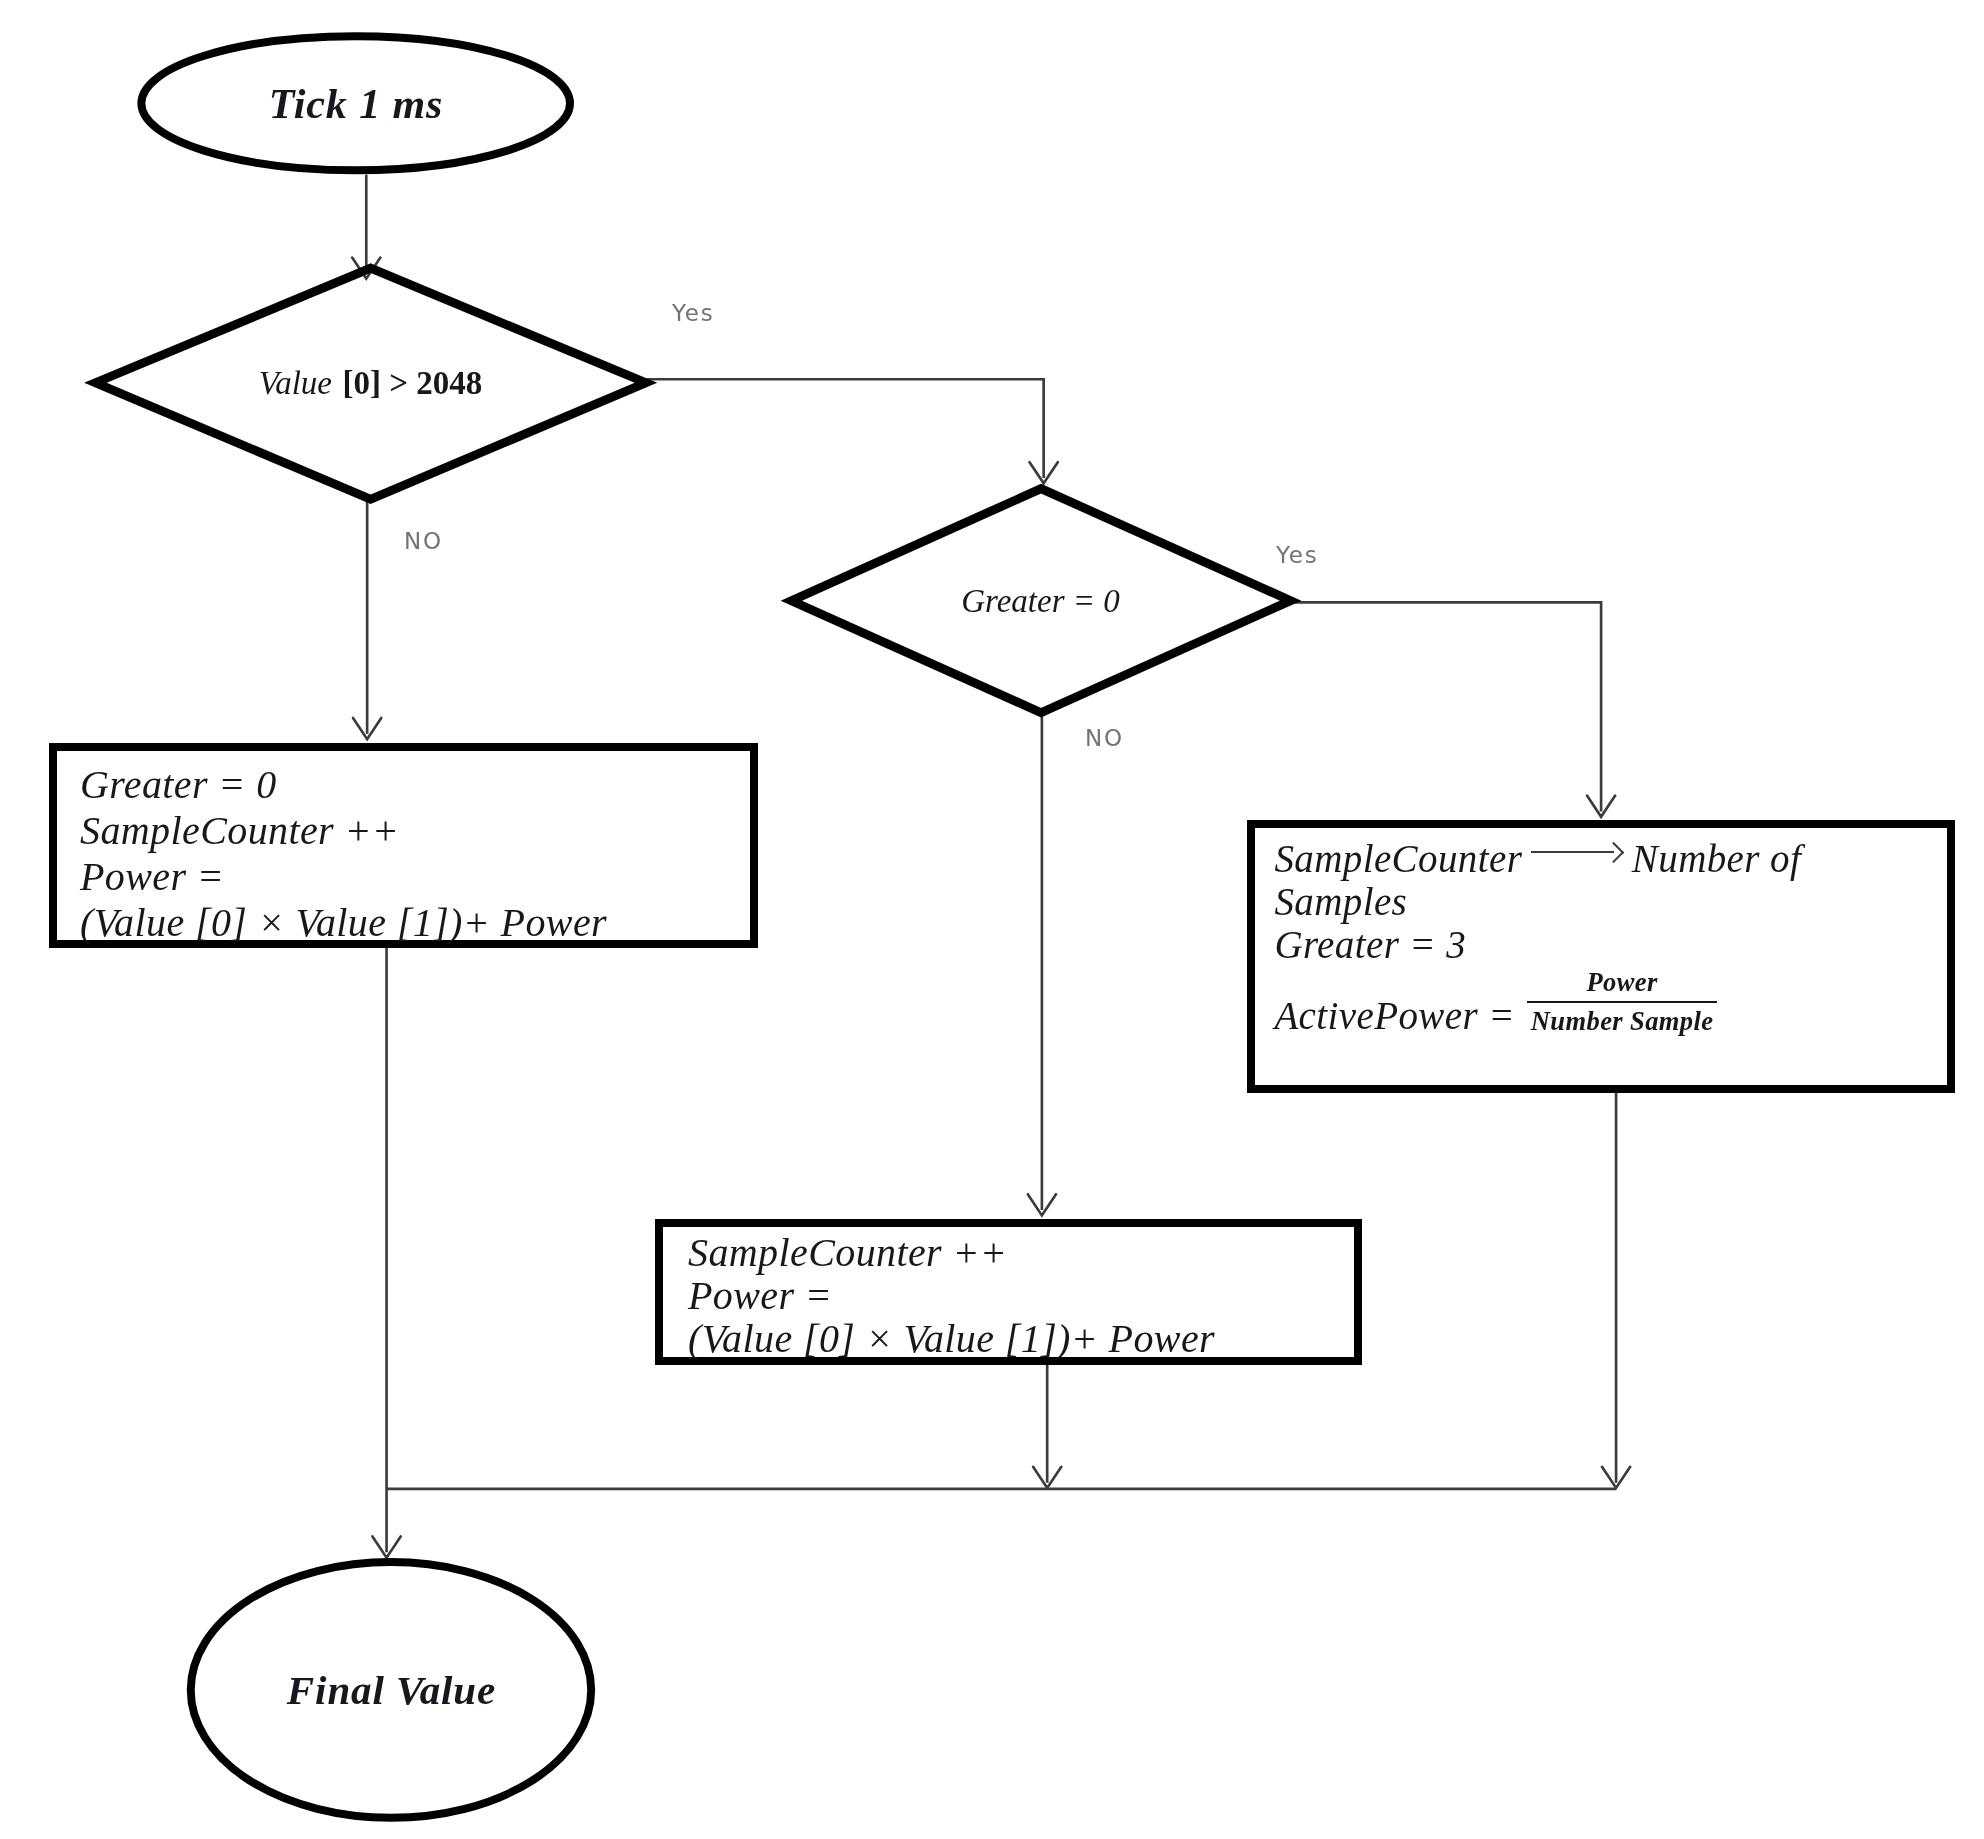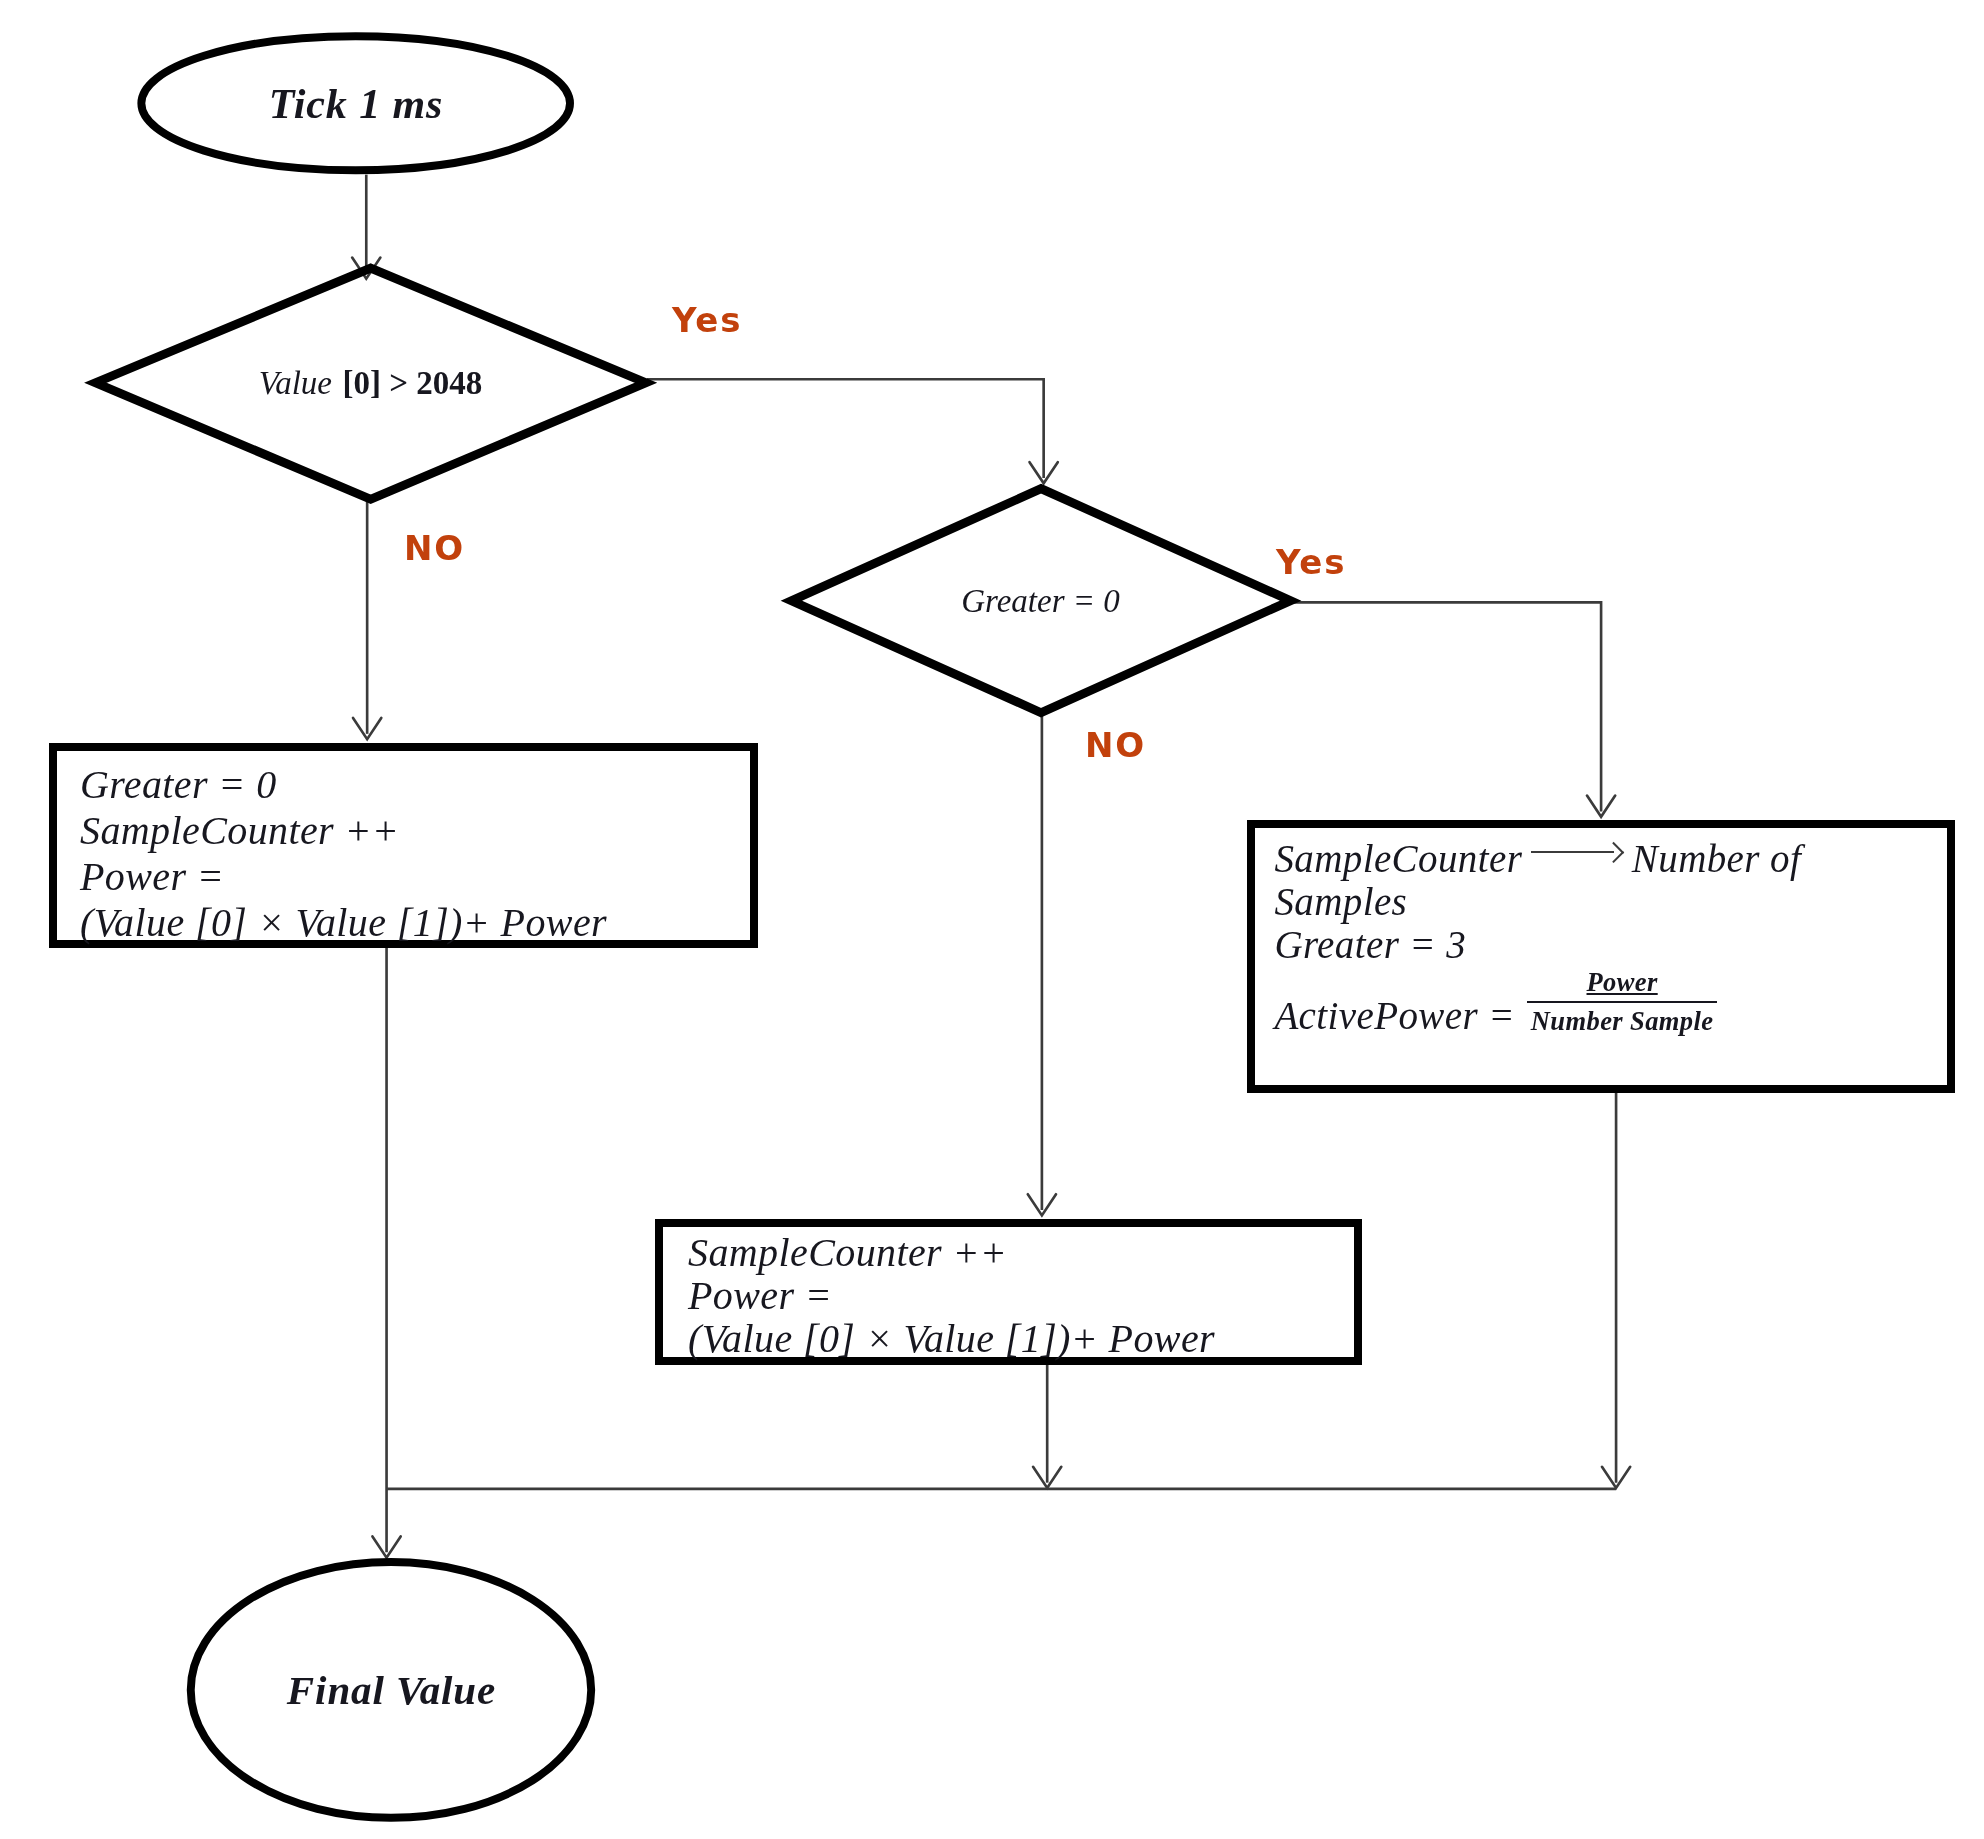--- a/index.html
+++ b/index.html
@@ -11,38 +11,38 @@
   .conn-head{fill:none;stroke:#3b3b3b;stroke-width:3;stroke-linecap:round;}
 
   .node-label{position:absolute;display:flex;align-items:center;justify-content:center;
               text-align:right;color:#17171f;font-style:italic;}
   .terminal-label{font-size:42px;font-weight:600;letter-spacing:0.9px;}
   .diamond-label{font-size:33px;font-weight:500;}
   .diamond-label .upright{font-style:normal;font-weight:700;margin-left:.32em;}
   .diamond-label .it{font-style:italic;}
 
   .branch-label{position:absolute;font-family:"DejaVu Sans","Liberation Sans",sans-serif;
-                font-size:34px;color:#c2410c;font-weight:700;letter-spacing:1.8px;font-style:normal;}
+                font-size:23px;color:#737373;font-weight:400;letter-spacing:1.8px;font-style:normal;}
 
   .pbox{position:absolute;box-sizing:border-box;border:8.8px solid #000;background:#ffffff;
         color:#17171f;font-style:italic;font-weight:500;font-size:40px;letter-spacing:0.4px;}
   .pbox .row{white-space:nowrap;}
   .box-left{left:49px;top:743px;width:709px;height:205px;padding:10.6px 0 0 23px;line-height:46px;}
   .box-mid{left:655px;top:1219px;width:707px;height:146px;padding:3.5px 0 0 25px;line-height:43px;}
   .box-right{left:1247px;top:820px;width:708px;height:273px;padding:8.8px 0 0 19.4px;line-height:43px;font-size:39px;}
 
   .flex-row{display:flex;align-items:flex-start;}
   .flow-arrow{display:inline-block;position:relative;width:92px;height:26.5px;margin:0 8.8px;flex:0 0 auto;}
   .flow-arrow .shaft{position:absolute;left:0;top:14px;width:83px;height:2.6px;background:#3b3b3b;}
   .flow-arrow .head{position:absolute;right:1.8px;top:8px;width:13.2px;height:13.2px;
                     border-top:2.6px solid #3b3b3b;border-right:2.6px solid #3b3b3b;
                     transform:rotate(45deg);}
   .frac{display:inline-block;text-align:center;font-size:26.5px;line-height:1.15;margin-left:12.4px;
         vertical-align:middle;font-weight:600;}
-  .frac .num{display:block;border-bottom:2.6px solid #17171f;padding:0 12.4px 3.5px;text-decoration:underline;}
+  .frac .num{display:block;border-bottom:2.6px solid #17171f;padding:0 12.4px 3.5px;}
   .frac .den{display:block;padding:3.5px 3.5px 0;}
   .frac-row{display:flex;align-items:flex-end;margin-top:1px;margin-bottom:1.8px;}
 </style>
 </head>
 <body>
 
 <div class="canvas">
 
   <svg class="layer" viewBox="0 0 2250 2085" xmlns="http://www.w3.org/2000/svg">
 

